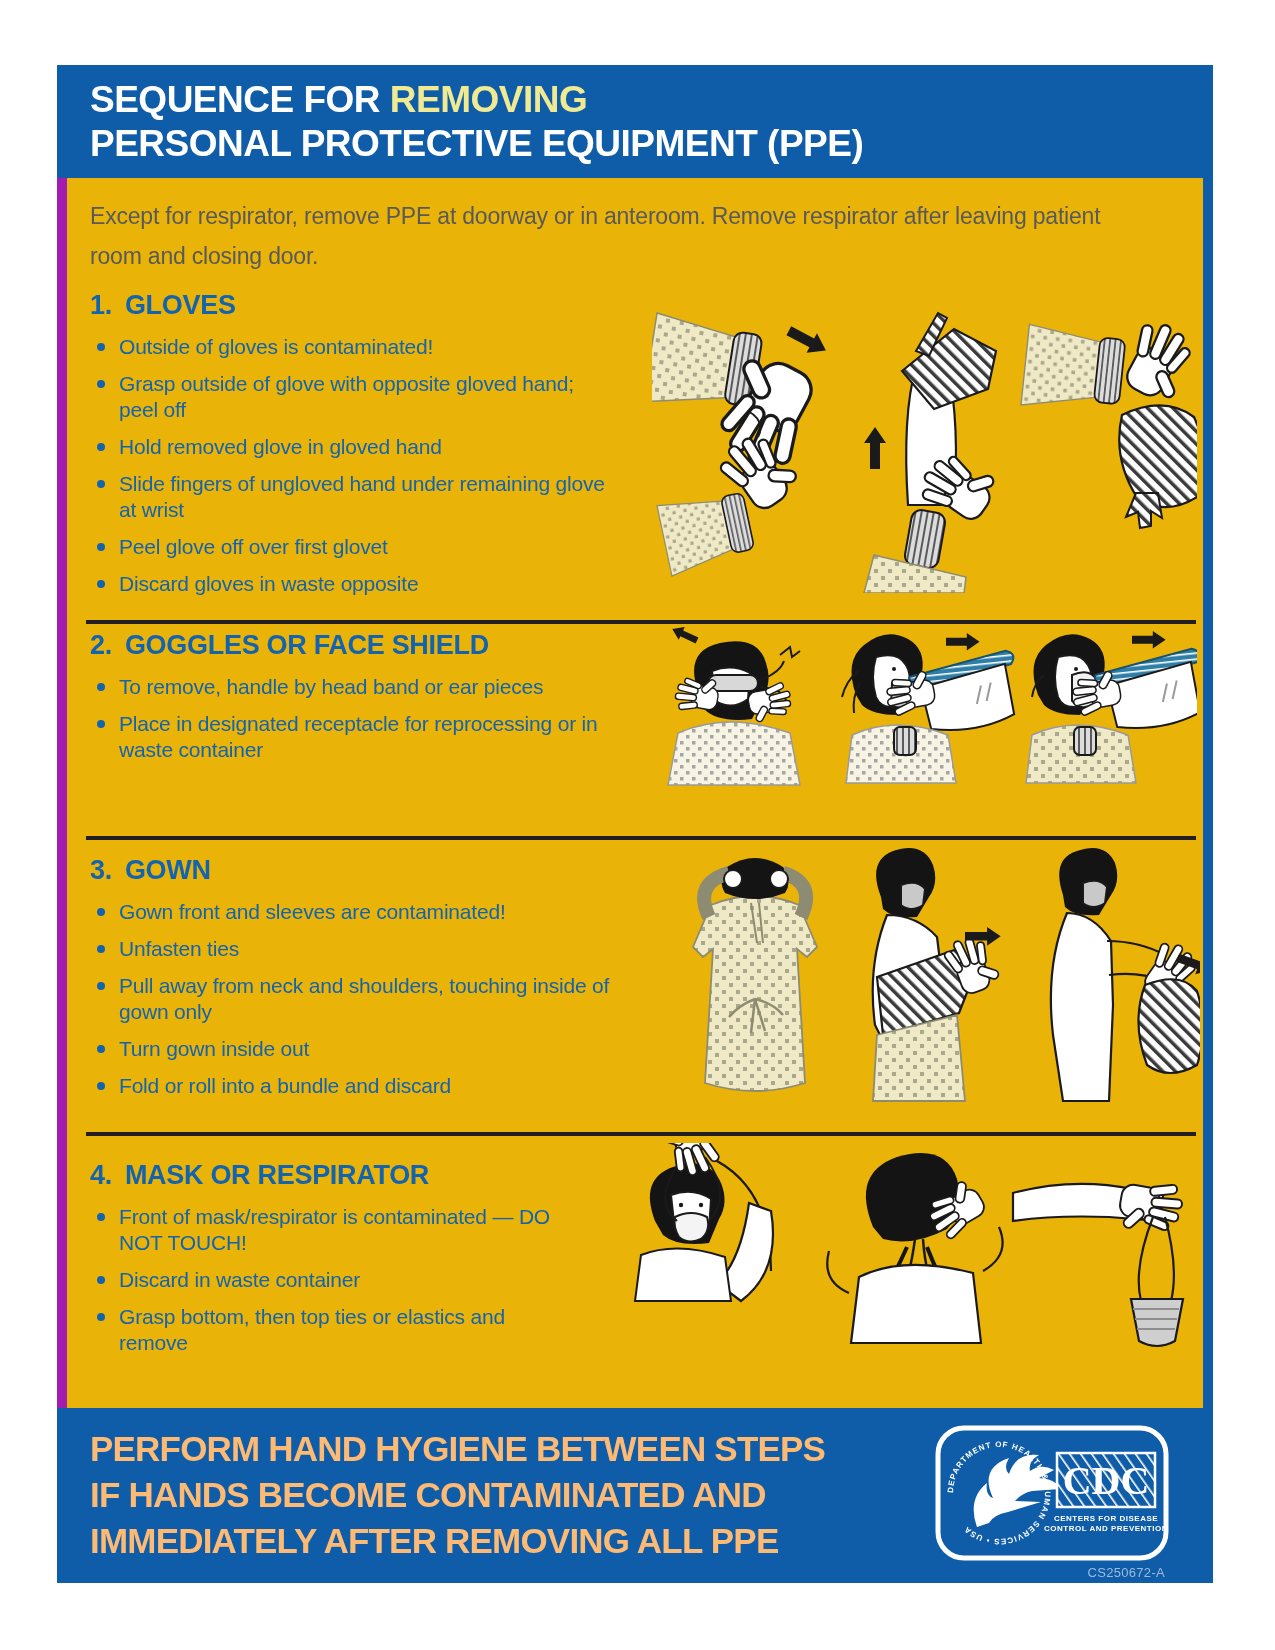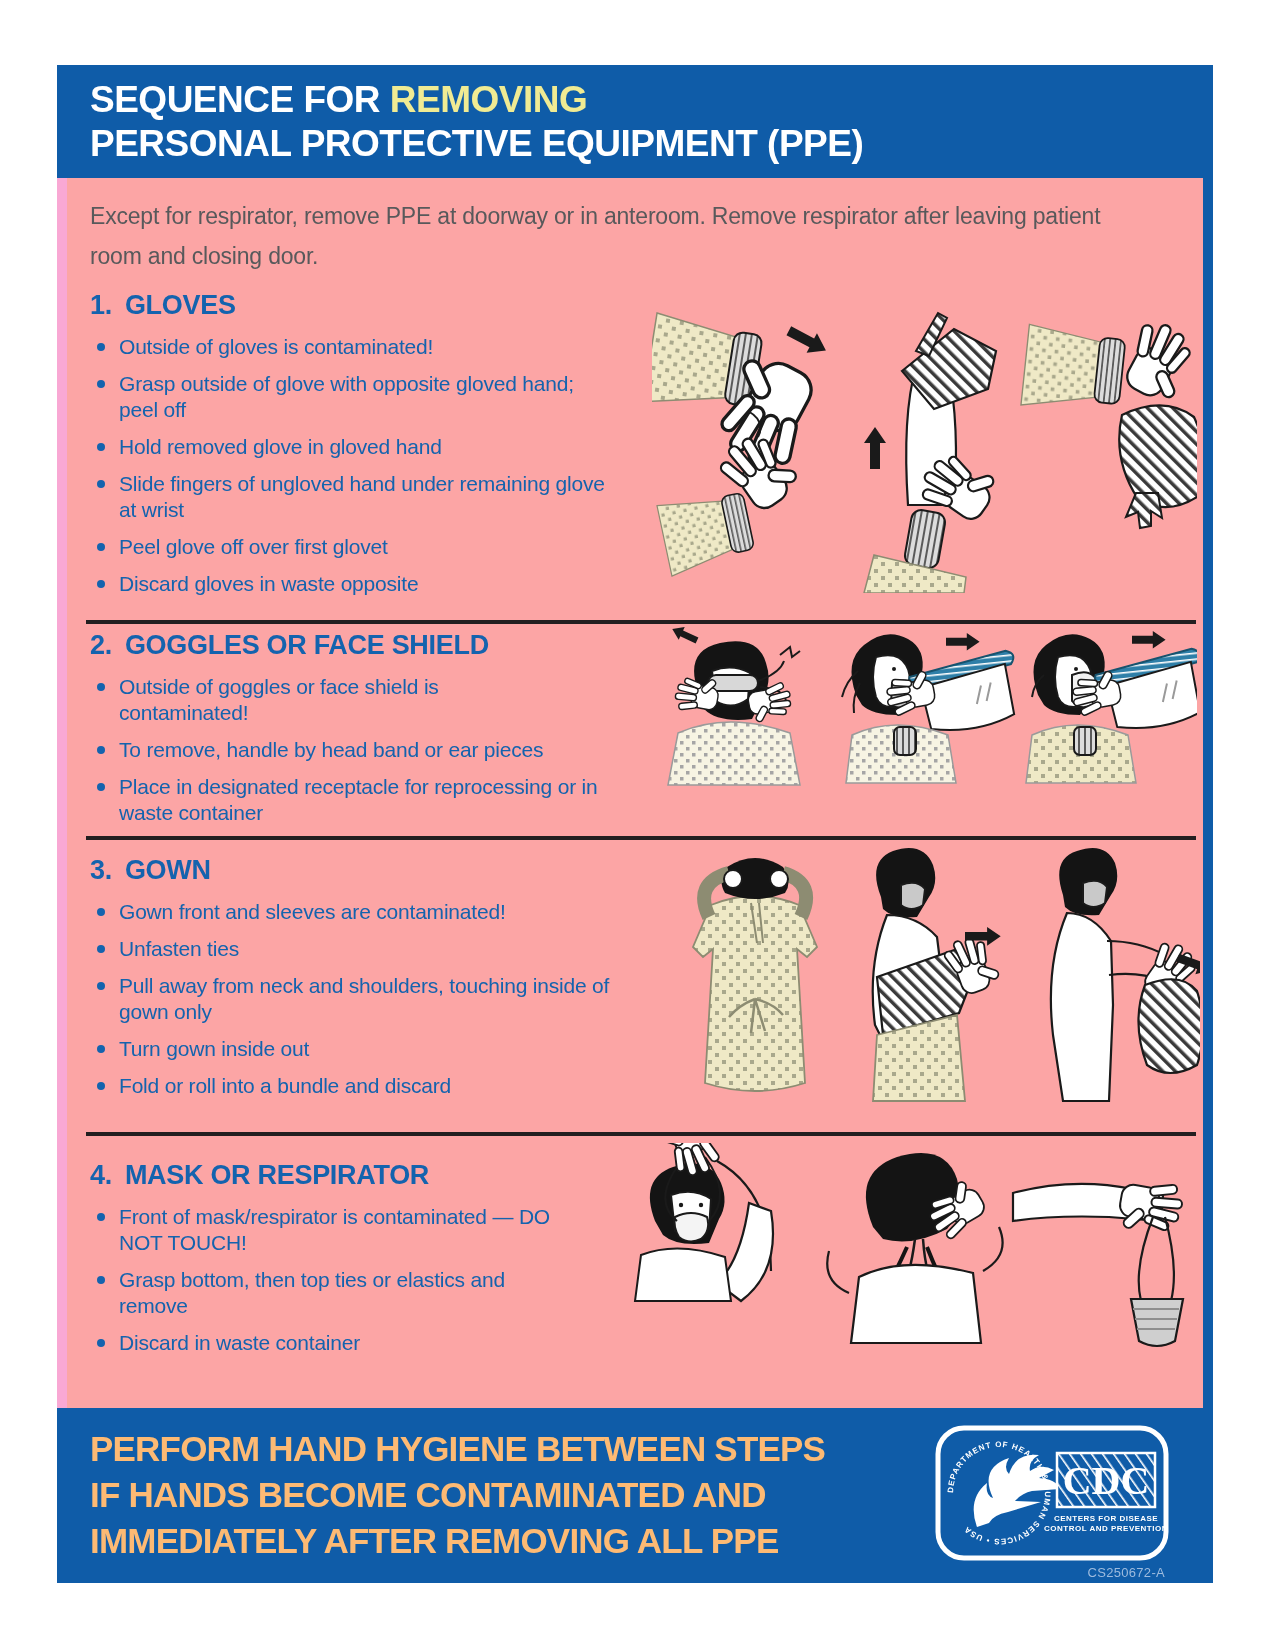--- a/index.html
+++ b/index.html
@@ -13,22 +13,22 @@
   
   .banner{position:absolute;left:0;top:0;width:1156px;height:113px;background:#0F5CA8;}
   .banner h1{
     margin:0;padding:13px 0 0 33px;color:#ffffff;font-size:37px;line-height:44px;
     font-weight:bold;letter-spacing:-0.5px;
   }
   .banner .hl{color:#F0EB93;}
 
   
   .frame{
-    position:absolute;left:0;top:113px;width:1136px;height:1230px;background:#fca5a5;
-    border-left:10px solid #f9a8d4;border-right:10px solid #0F5CA8;
+    position:absolute;left:0;top:113px;width:1136px;height:1230px;background:#eab308;
+    border-left:10px solid #a21caf;border-right:10px solid #0F5CA8;
   }
   .intro{
     position:absolute;left:23px;top:18px;width:1030px;margin:0;
     color:#58595B;font-size:23px;line-height:40px;letter-spacing:-0.2px;
   }
 
   .step{position:absolute;left:23px;width:545px;}
   .step h2{margin:0 0 13px 0;color:#1463AE;font-size:27px;font-weight:bold;letter-spacing:-0.3px;}
   .step h2 .num{margin-right:13px;}
   .step ul{list-style:none;margin:0;padding:0;}
@@ -181,24 +181,20 @@
       </svg>
     </div>
 
     <div class="divider" style="top:442px"></div>
 
     <section class="step" style="top:452px">
       <h2>
         <span class="num">2.</span><span>GOGGLES OR FACE SHIELD</span>
       </h2>
       <ul>
-        <li class="bullet">
-            <span class="b-dot"></span>
-            <span class="b-text" style="width:430px">Outside of goggles or face shield is contaminated!</span>
-          </li>
         <li class="bullet">
             <span class="b-dot"></span>
             <span class="b-text">To remove, handle by head band or ear pieces</span>
           </li>
         <li class="bullet">
             <span class="b-dot"></span>
             <span class="b-text">Place in designated receptacle for reprocessing or in waste container</span>
           </li>
       </ul>
     </section>
@@ -308,25 +304,25 @@
       <h2>
         <span class="num">4.</span><span>MASK OR RESPIRATOR</span>
       </h2>
       <ul>
         <li class="bullet">
             <span class="b-dot"></span>
             <span class="b-text" style="width:440px">Front of mask/respirator is contaminated — DO NOT TOUCH!</span>
           </li>
         <li class="bullet">
             <span class="b-dot"></span>
+            <span class="b-text">Discard in waste container</span>
+          </li>
+        <li class="bullet">
+            <span class="b-dot"></span>
             <span class="b-text" style="width:420px">Grasp bottom, then top ties or elastics and remove</span>
-          </li>
-        <li class="bullet">
-            <span class="b-dot"></span>
-            <span class="b-text">Discard in waste container</span>
           </li>
       </ul>
     </section>
 
     <div class="illus" style="left:548px;top:965px">
       <svg width="590" height="215" viewBox="0 0 590 215">
         <g transform="translate(6,8)">
           <path d="M34,70 Q18,28 52,16 Q88,4 100,32 Q108,52 98,68 L88,92 Q56,96 42,84 Z" fill="#141414"></path>
           <path d="M50,44 Q72,36 90,48 L88,78 Q70,92 54,80 Z" fill="#ffffff" stroke="#1a1a1a" stroke-width="2"></path>
           <circle cx="60" cy="54" r="2.2" fill="#1a1a1a"></circle>

